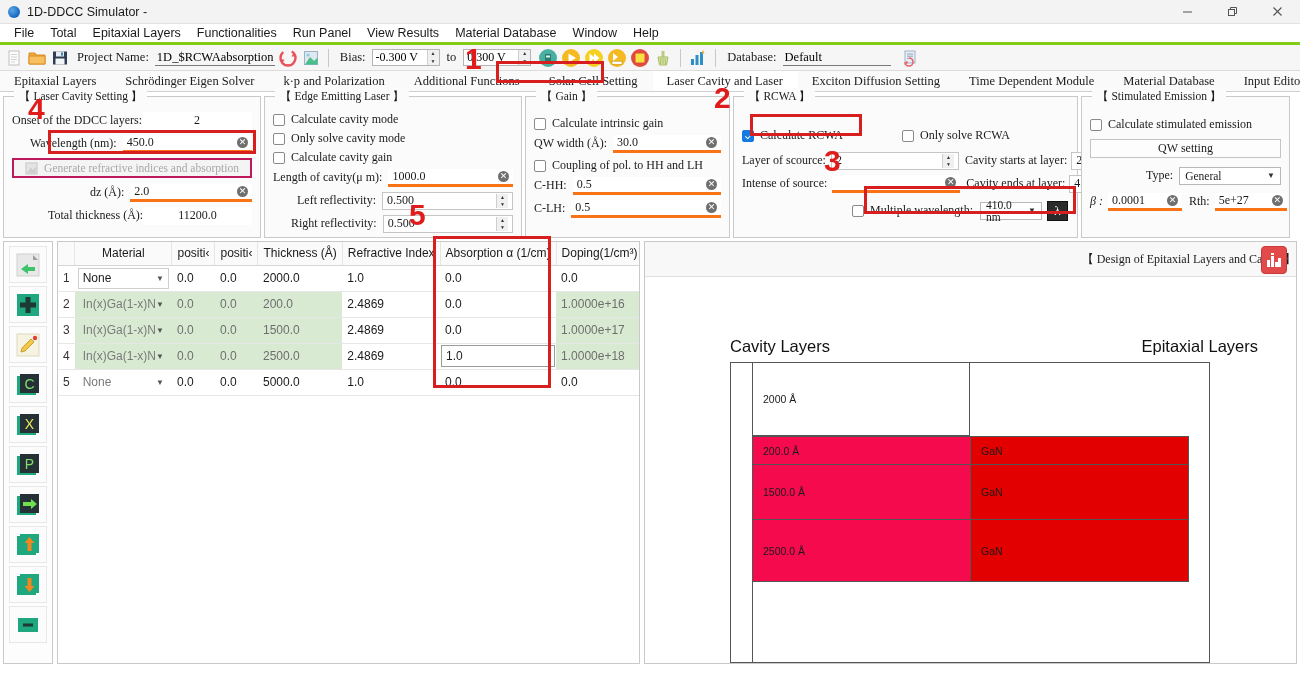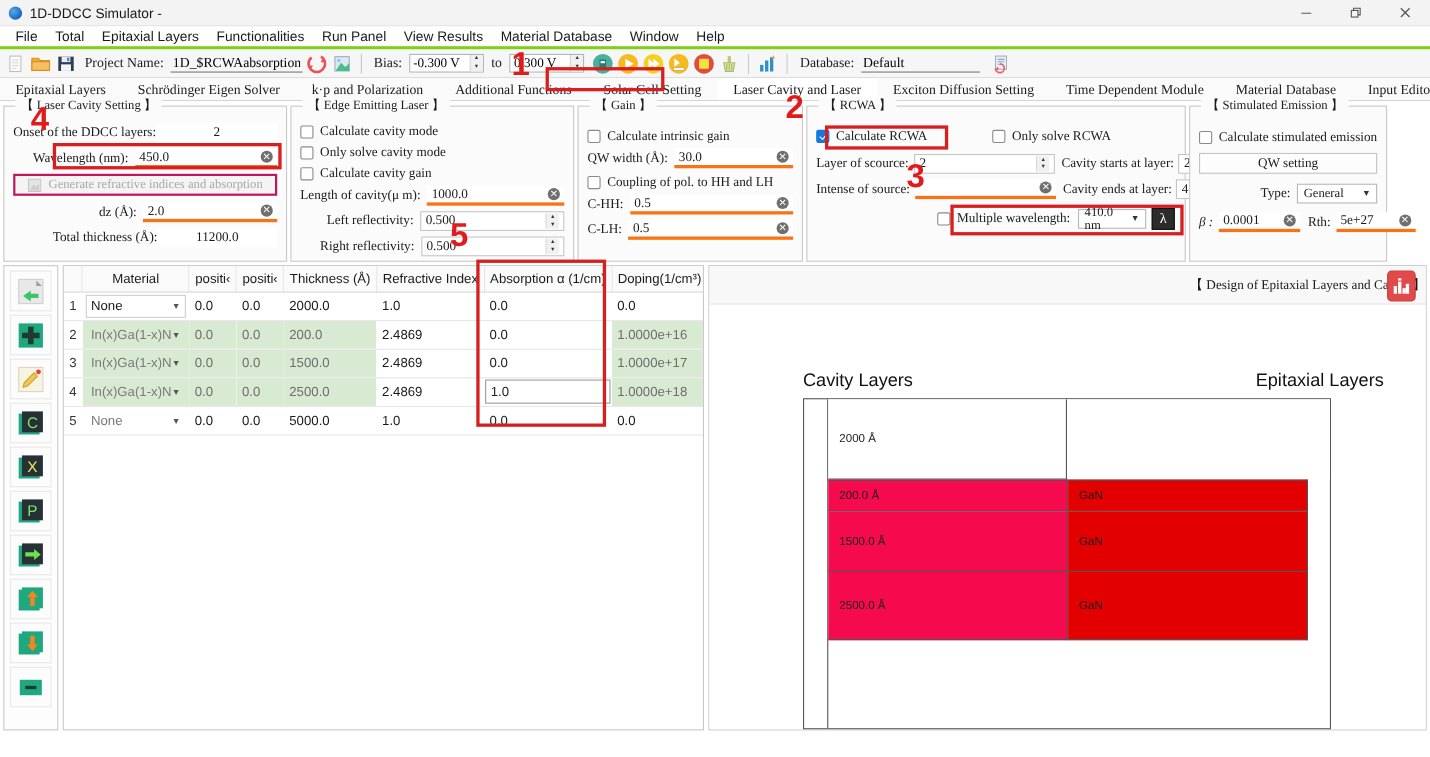--- a/index.html
+++ b/index.html
@@ -471,21 +471,21 @@
       <div class="lbl">C-LH:</div>
       <div class="flat-field" style="margin-left:6px">
         <span>0.5</span>
         <span class="clr">✕</span>
       </div>
     </div>
   </div>
 
   <div class="gbox" style="width:345px">
     <div class="gtitle">【 RCWA 】</div>
-    <div style="display:flex;margin-top:4px">
+    <div style="display:flex;margin-top:16px">
       <div class="chkrow" style="width:160px">
         <span class="chk on"></span>
         <span>Calculate RCWA</span>
       </div>
       <div class="chkrow">
         <span class="chk"></span>
         <span>Only solve RCWA</span>
       </div>
     </div>
     <div class="row" style="margin-top:5px">
@@ -527,21 +527,21 @@
       <div class="combo" style="margin-left:7px;width:62px;flex:0 0 62px">
         <span>410.0 nm</span>
         <span class="caret">▼</span>
       </div>
       <div style="margin-left:5px;width:21px;height:20px;background:#2b2b2b;border:1px solid #111;display:flex;align-items:center;justify-content:center;color:#fff;font-size:13px;">
         <span>λ</span>
       </div>
     </div>
   </div>
 
-  <div class="gbox" style="width:180px">
+  <div class="gbox" style="width:209px">
     <div class="gtitle">【 Stimulated Emission 】</div>
     <div class="chkrow" style="margin-top:5px">
       <span class="chk"></span>
       <span>Calculate stimulated emission</span>
     </div>
     <div class="row" style="margin-top:6px">
       <div class="btn-wide">QW setting</div>
     </div>
     <div class="row" style="margin-top:8px;padding-left:56px">
       <div class="lbl">Type:</div>

